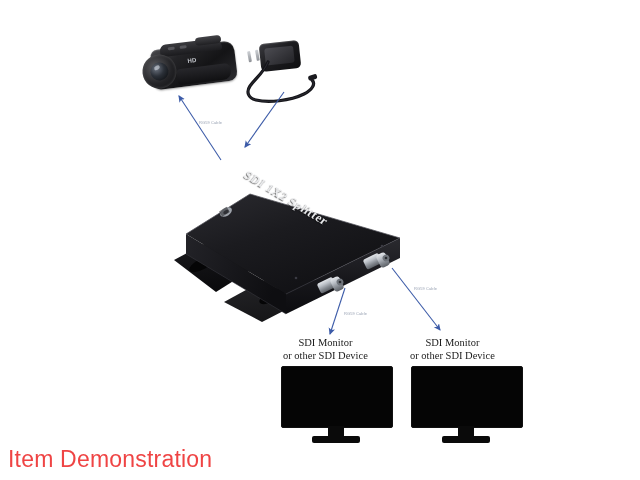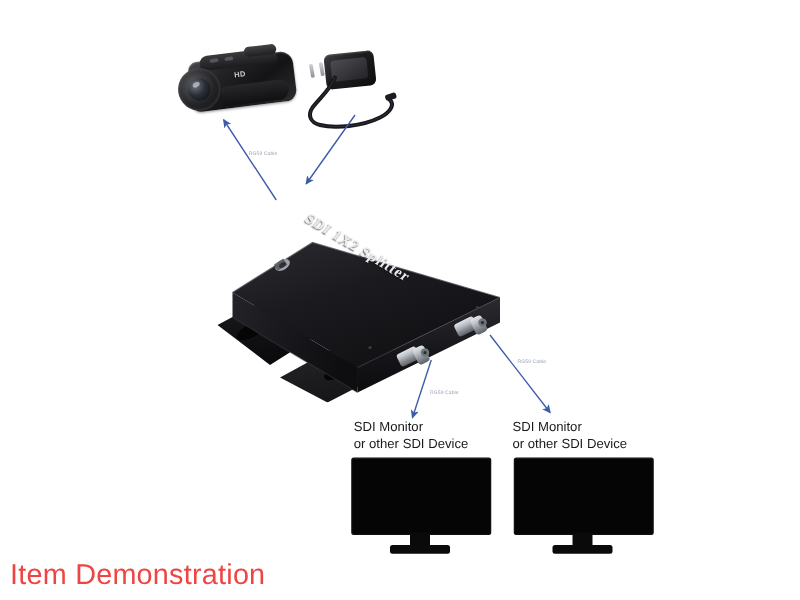--- a/index.html
+++ b/index.html
@@ -186,22 +186,23 @@
     background: #0a0a0a;
     border-radius: 2px;
   }
 
   
   .dev-label {
     position: absolute;
     color: #1a1a1a;
     font-size: 10.5px;
     line-height: 13px;
-    font-family: Liberation Sans, sans-serif;
+    font-family: Liberation Serif, serif;
     white-space: nowrap;
+    text-align: center;
   }
   .cable-label {
     position: absolute;
     color: #9aa3b4;
     font-size: 4px;
     letter-spacing: .1px;
     font-family: "Liberation Sans", sans-serif;
     white-space: nowrap;
   }
 

